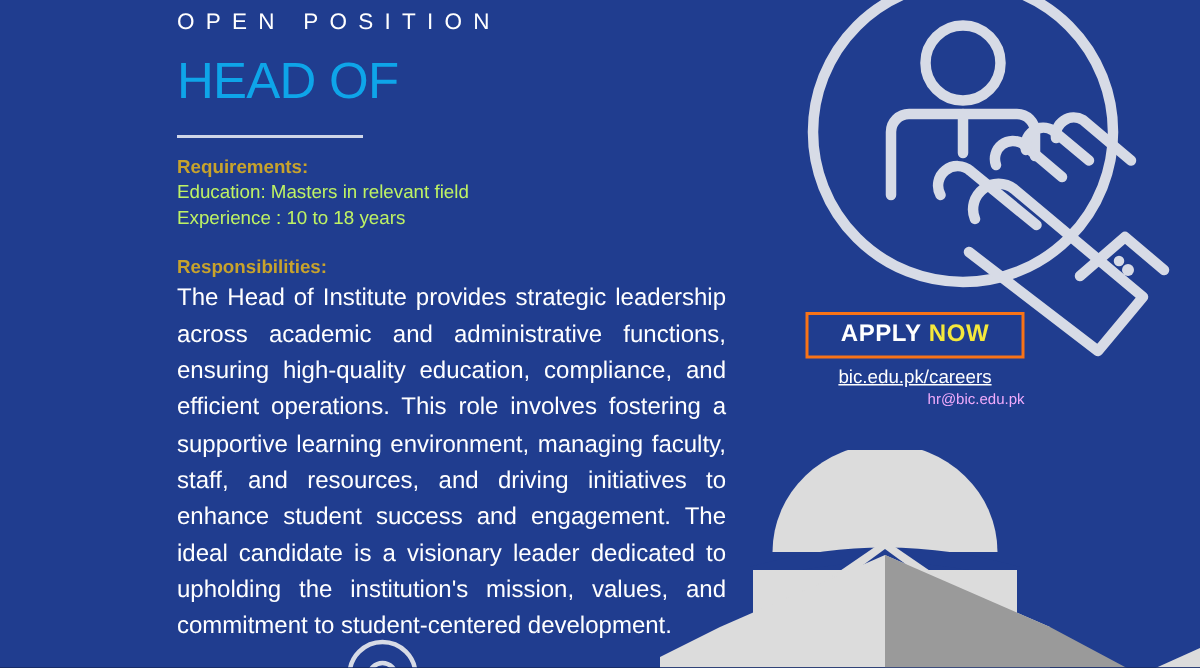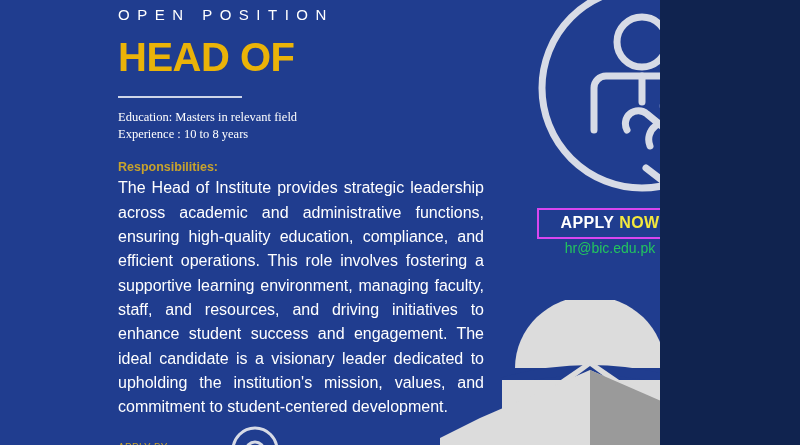--- a/index.html
+++ b/index.html
@@ -2,21 +2,21 @@
 <html><head>
 <meta charset="utf-8">
 <style>
   html, body {
     margin: 0;
     padding: 0;
     background: #10234f;
   }
   #poster {
     position: relative;
-    width: 660px;
+    width: 800px;
     height: 445px;
     background: #203d8f;
     overflow: hidden;
     font-family: "Liberation Sans", sans-serif;
     -webkit-font-smoothing: antialiased;
   }
 
   
   .deco {
     position: absolute;
@@ -52,23 +52,23 @@
   #eyebrow {
     color: #ffffff;
     font-size: 15px;
     font-weight: 400;
     letter-spacing: 7.5px;
     margin-top: 7px;
     line-height: 1.1;
   }
 
   #job-title {
-    color: #eab308;
-    font-size: 40px;
-    font-weight: bold;
+    color: #0ea5e9;
+    font-size: 34px;
+    font-weight: normal;
     line-height: 0.99;
     letter-spacing: -0.5px;
     margin-top: 14px;
     text-transform: uppercase;
   }
   #job-title .line { display: block; }
 
   #divider {
     width: 124px;
     height: 2px;
@@ -78,25 +78,24 @@
   }
 
   .section-label {
     color: #c8a32c;
     font-size: 12.5px;
     font-weight: bold;
     line-height: 1.35;
   }
 
   .req-line {
-    color: #ffffff;
+    color: #bef264;
     font-size: 12.5px;
     font-weight: 400;
     line-height: 1.38;
-    font-family: Liberation Serif, serif;
   }
 
   #responsibilities-block { margin-top: 15px; }
 
   #responsibilities-body {
     color: #ffffff;
     font-size: 16px;
     font-weight: 400;
     line-height: 1.52;
     text-align: justify;
@@ -123,45 +122,46 @@
   
   #cta {
     position: absolute;
     left: 537px;
     top: 208px;
     width: 146px;
     text-align: center;
     z-index: 5;
   }
   #apply-now-button {
-    border: 2px solid #d946ef;
+    border: 2px solid #f97316;
     padding: 4px 6px 5px;
     font-size: 16px;
     font-weight: bold;
     letter-spacing: 0.4px;
     white-space: nowrap;
     background: transparent;
   }
   #apply-now-button .apply-word { color: #ffffff; }
   #apply-now-button .now-word { color: #f4e83c; }
 
   #apply-url {
     display: block;
     color: #ffffff;
     font-size: 12.5px;
     text-decoration: underline;
     margin-top: 5px;
     line-height: 1.25;
   }
   #apply-email {
     display: block;
-    color: #22c55e;
-    font-size: 14px;
+    color: #f0abfc;
+    font-size: 10px;
     line-height: 1.25;
     margin-top: 1px;
+    text-align: right;
   }
 </style>
 </head>
 <body>
 
 <div id="poster">
 
   <svg id="click-icon" class="deco" viewBox="0 0 260 270">
     <g fill="none" stroke="#d7dbe6" stroke-width="7" stroke-linecap="round" stroke-linejoin="round">
 
@@ -218,36 +218,38 @@
 
     <div id="eyebrow">OPEN POSITION</div>
 
     <div id="job-title">
       <span class="line">HEAD OF</span>
     </div>
 
     <div id="divider"></div>
 
     <div id="requirements-block">
+      <div class="section-label">Requirements:</div>
       <div class="req-line">Education: Masters in relevant field</div>
-      <div class="req-line">Experience : 10 to 8 years</div>
+      <div class="req-line">Experience : 10 to 18 years</div>
     </div>
 
     <div id="responsibilities-block">
       <div class="section-label">Responsibilities:</div>
       <div id="responsibilities-body">The Head of Institute provides strategic leadership across academic and administrative functions, ensuring high-quality education, compliance, and efficient operations. This role involves fostering a supportive learning environment, managing faculty, staff, and resources, and driving initiatives to enhance student success and engagement. The ideal candidate is a visionary leader dedicated to upholding the institution's mission, values, and commitment to student-centered development.</div>
     </div>
 
     <div id="apply-by-block">
       <div id="apply-by-label">APPLY BY:</div>
       <div id="apply-by-date">15 NOV 2029</div>
     </div>
 
   </div>
 
   <div id="cta">
     <div id="apply-now-button">
       <span class="apply-word">APPLY</span><span>&nbsp;</span><span class="now-word">NOW</span>
     </div>
+    <span id="apply-url">bic.edu.pk/careers</span>
     <span id="apply-email">hr@bic.edu.pk</span>
   </div>
 
 </div>
 
 </body></html>

